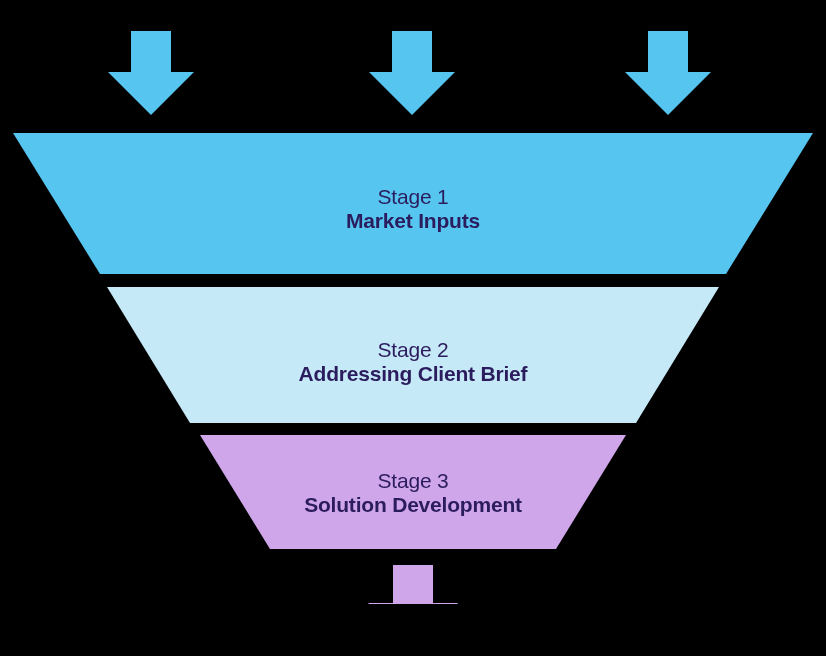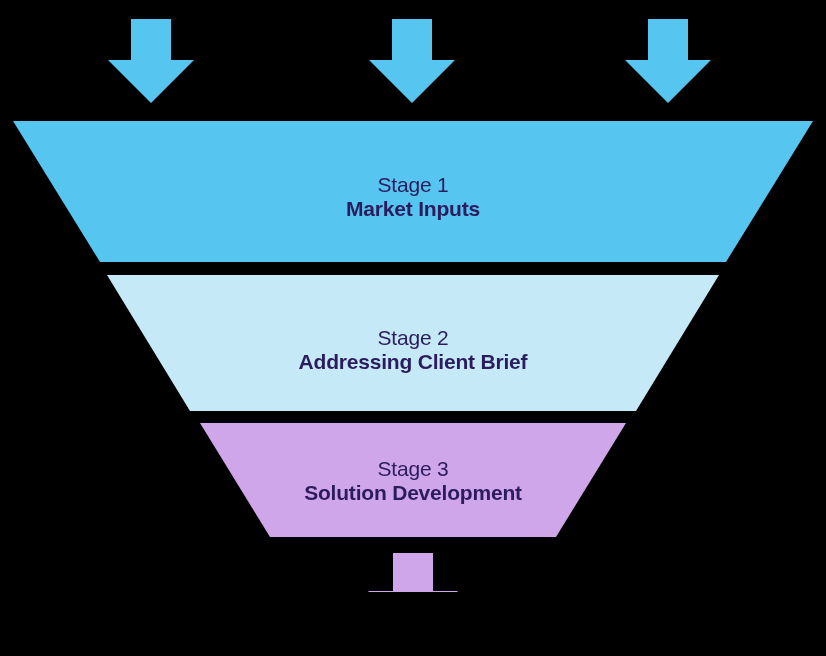--- a/index.html
+++ b/index.html
@@ -6,20 +6,21 @@
     margin: 0;
     padding: 0;
     background: #000000;
   }
   .canvas {
     position: relative;
     width: 826px;
     height: 592px;
     background: #000000;
     overflow: hidden;
+    margin-top: 12px;
   }
   svg text {
     font-family: "Liberation Sans", sans-serif;
     text-anchor: middle;
     letter-spacing: -0.2px;
   }
   .label-line {
     font-size: 21px;
     font-weight: 400;
   }

